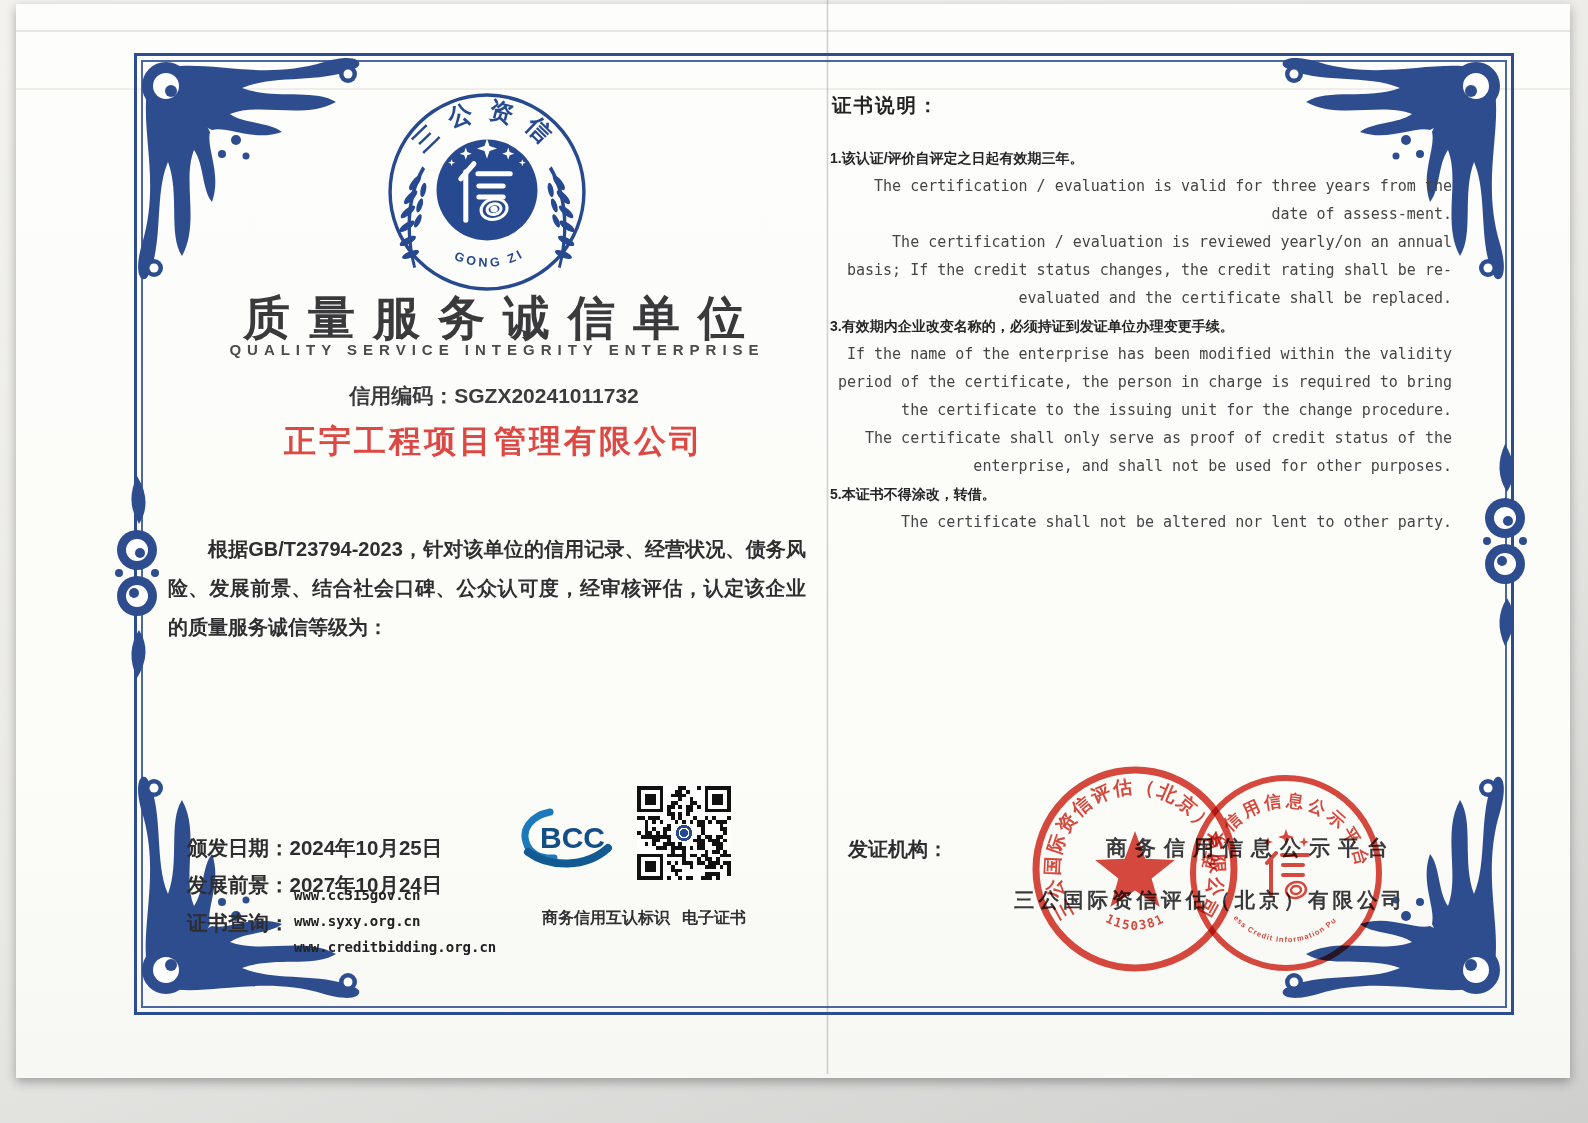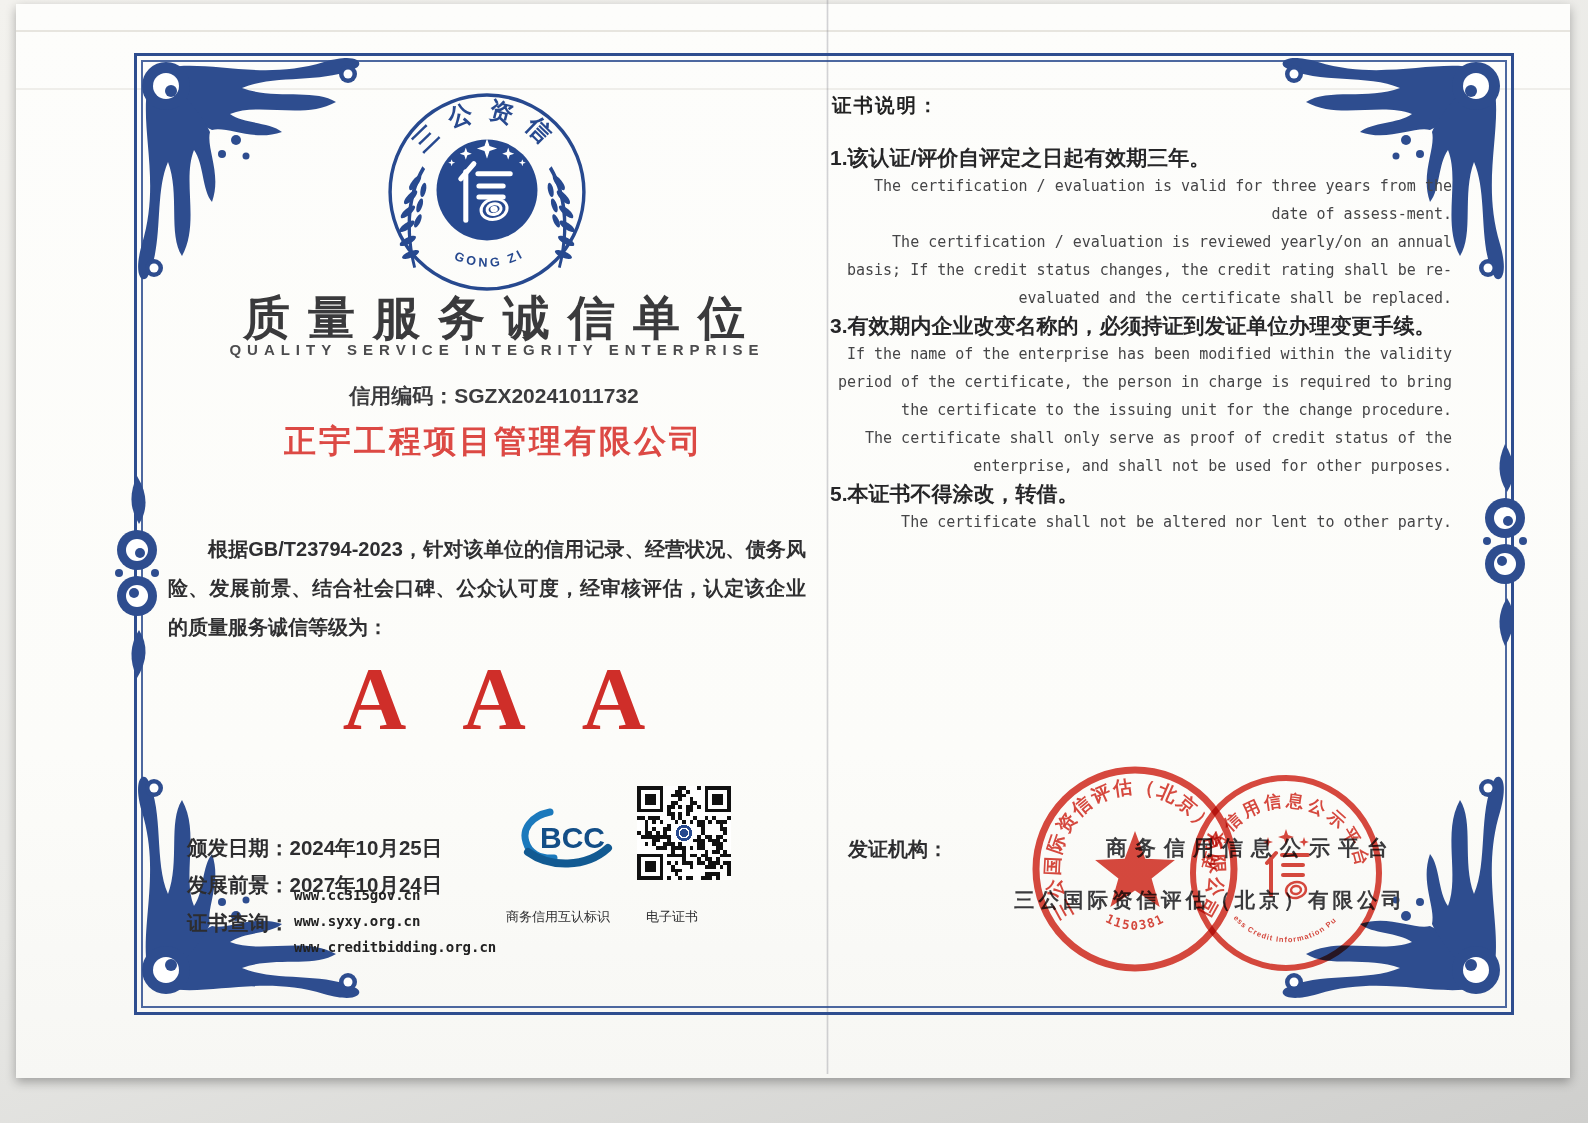--- a/index.html
+++ b/index.html
@@ -26,26 +26,26 @@
             letter-spacing:6px;text-indent:6px;}
   #credit-line{left:154px;top:382px;width:680px;font-size:21px;font-weight:600;color:#3c3c3e;}
   #company{left:154px;top:420px;width:680px;font-size:32px;font-weight:bold;color:#dc4944;letter-spacing:3px;}
   #uscc{left:154px;top:484px;width:680px;font-size:21.5px;font-weight:600;color:#38383a;letter-spacing:1px;}
   #body-par{left:168px;top:530px;width:638px;font-size:20px;line-height:39px;font-weight:600;
             color:#2f2f31;text-align:justify;text-indent:2em;}
   #rating{left:154px;top:648px;width:680px;font-size:88px;font-weight:bold;color:#cf2e29;
           font-family:"Liberation Serif",serif;letter-spacing:56px;text-indent:56px;text-align:center;}
   .meta-row{font-size:20.5px;font-weight:600;color:#2d2d2f;margin-top:28px;}
   .urls{font-family:"DejaVu Sans Mono",monospace;font-size:14px;font-weight:600;color:#222;line-height:26px;}
-  .small-label{font-size:13px;font-weight:400;color:#2f2f31;}
+  .small-label{font-size:16px;font-weight:700;color:#2f2f31;margin-left:36px;}
   
   #notes-head{left:832px;top:92px;font-size:19.5px;font-weight:600;color:#222;letter-spacing:2px;}
   #notes{left:830px;top:144px;width:622px;}
   #notes p{margin:0;}
-  .note-zh{font-size:21px;line-height:28px;font-weight:600;color:#262628;}
+  .note-zh{font-size:14px;line-height:28px;font-weight:600;color:#262628;}
   .note-en{font-family:"DejaVu Sans Mono",monospace;font-size:15px;line-height:28px;color:#454547;text-align:right;}
   #issuer-label{left:848px;top:836px;font-size:20px;font-weight:600;color:#2d2d2f;}
   #issuer-line1{left:1106px;top:834px;font-size:21px;font-weight:600;color:#3a3a3c;letter-spacing:8px;}
   #issuer-line2{left:1014px;top:886px;font-size:20.5px;font-weight:600;color:#3a3a3c;letter-spacing:4px;}
   .seal{mix-blend-mode:multiply;opacity:.92;}
 </style>
 </head>
 <body>
 
 <svg width="0" height="0" style="position:absolute">
@@ -163,21 +163,20 @@
         <ellipse cx="112" cy="122" rx="2.2" ry="1.6"></ellipse>
       </g>
     </g>
   </svg>
 
   <div id="title" class="abs ctr">质量服务诚信单位</div>
   <div id="title-en" class="abs ctr">QUALITY SERVICE INTEGRITY ENTERPRISE</div>
   <div id="credit-line" class="abs ctr">信用编码：SGZX20241011732</div>
   <div id="company" class="abs ctr">正宇工程项目管理有限公司</div>
   <div id="body-par" class="abs">根据GB/T23794-2023，针对该单位的信用记录、经营状况、债务风险、发展前景、结合社会口碑、公众认可度，经审核评估，认定该企业的质量服务诚信等级为：</div>
-  <div id="rating" class="abs">AAA</div>
 
   <div class="abs meta-row" style="left:187px;top:806px">
     <span>颁发日期：</span><span>2024年10月25日</span>
   </div>
   <div class="abs meta-row" style="left:187px;top:843px">
     <span>发展前景：</span><span>2027年10月24日</span>
   </div>
   <div class="abs meta-row" style="left:187px;top:881px">证书查询：</div>
   <div class="abs urls" style="left:294px;top:882px">
     <div>www.cc315gov.cn</div>

